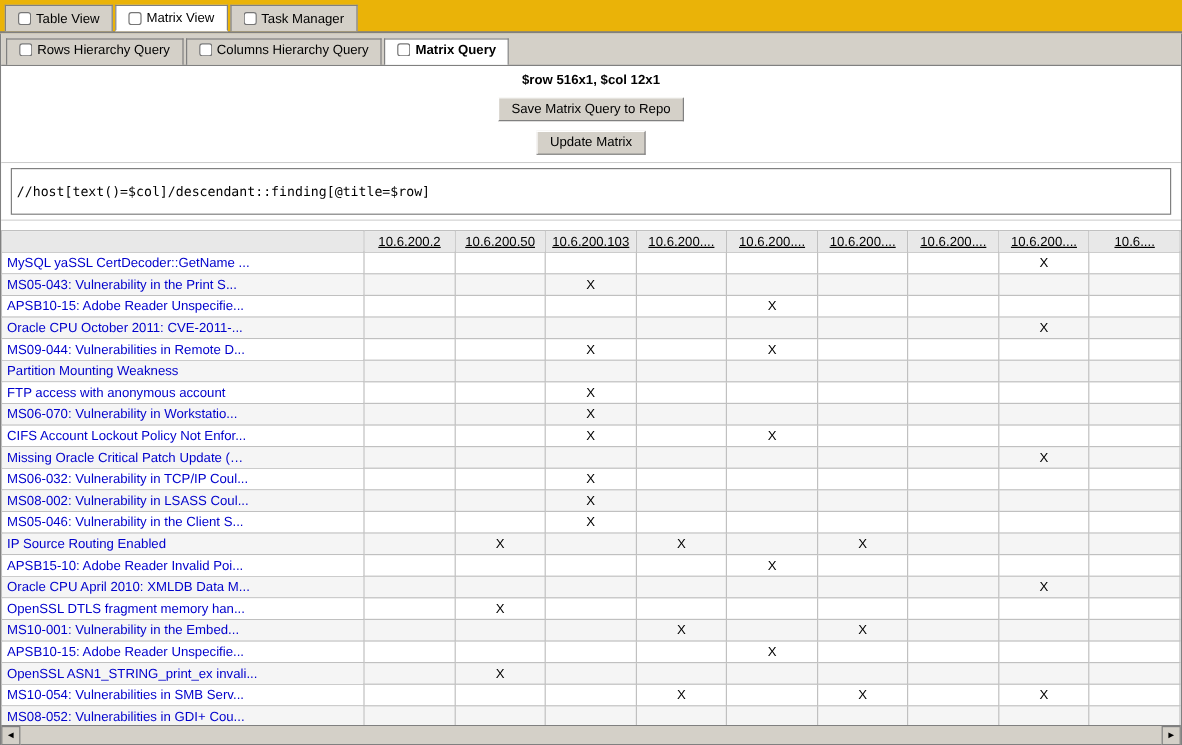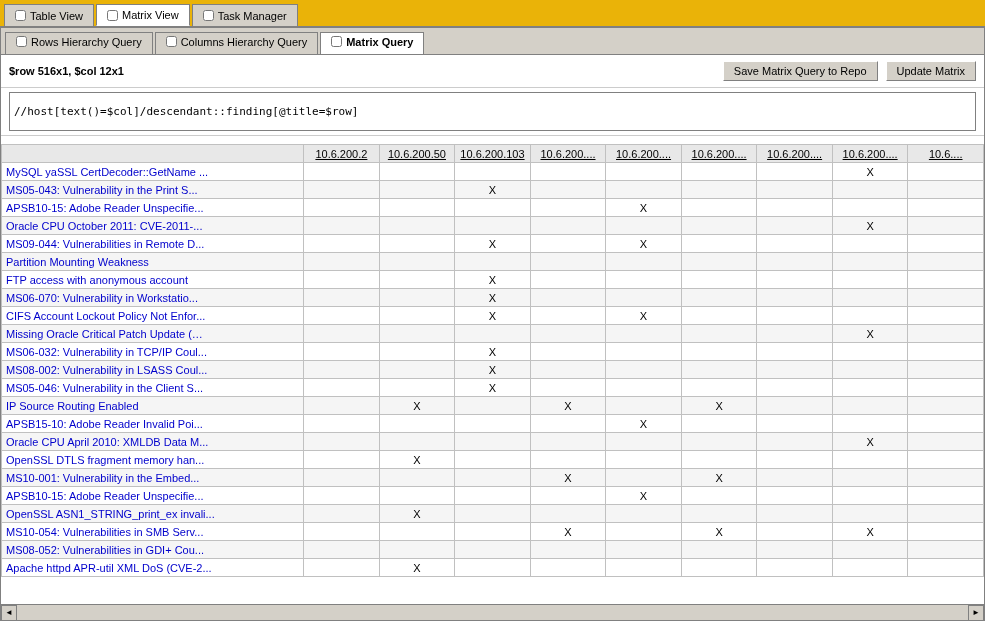--- a/index.html
+++ b/index.html
@@ -84,20 +84,21 @@
     }
 
     
     .toolbar {
       display: flex;
       align-items: center;
       padding: 6px 8px;
       background: #ffffff;
       border-bottom: 1px solid #cccccc;
       gap: 8px;
+      flex-direction: column;
     }
     .toolbar-label {
       font-size: 11px;
       font-weight: bold;
       flex: 1;
     }
     .toolbar-button {
       padding: 3px 10px;
       background: #d4d0c8;
       border: 1px solid #808080;

